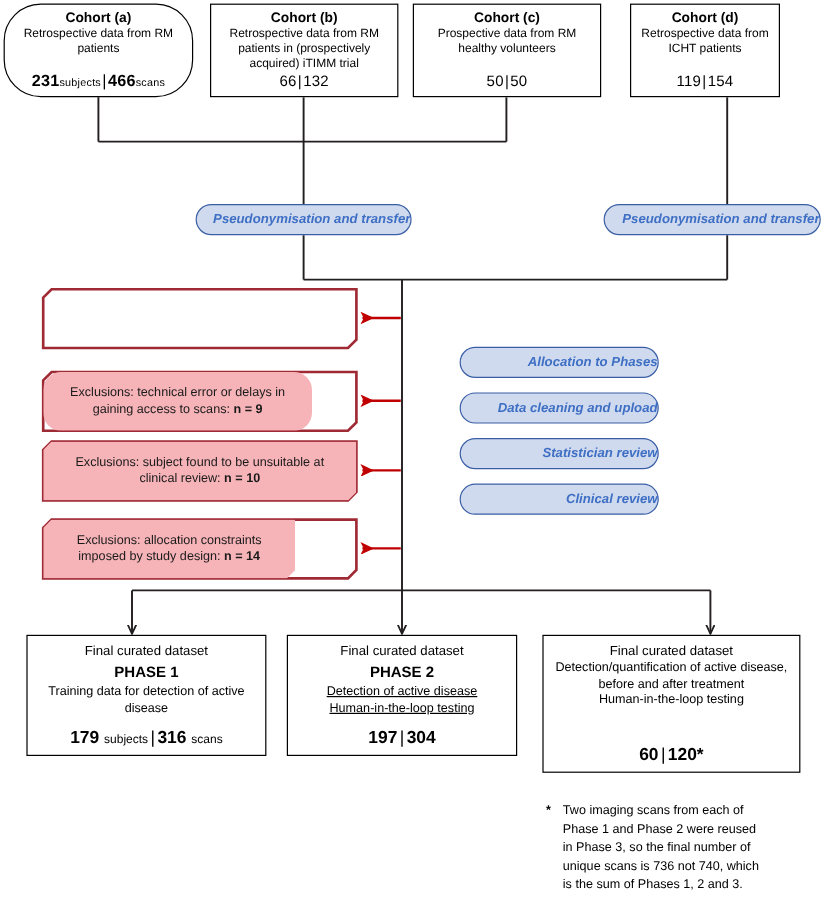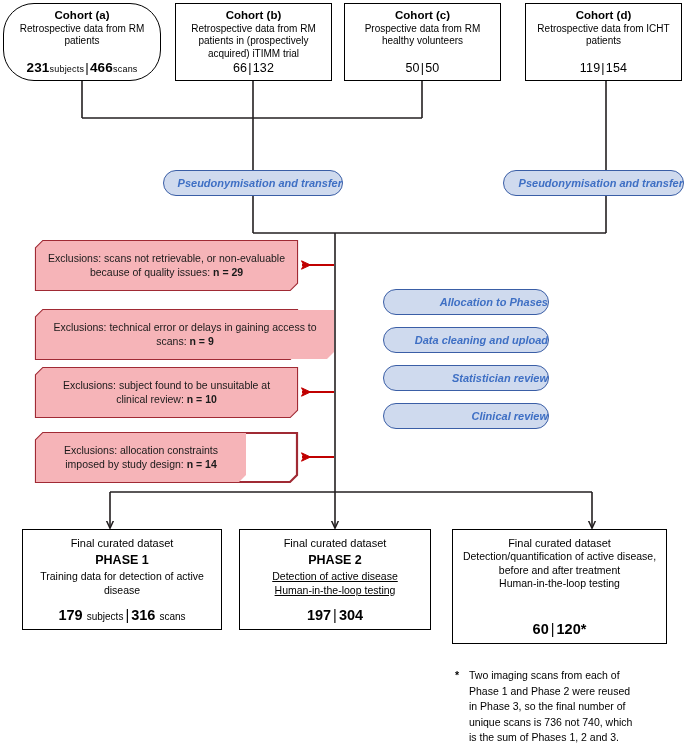--- a/index.html
+++ b/index.html
@@ -234,40 +234,37 @@
   </div>
 
   <div class="cohort plain" style="left:344px; top:3px; width:157px; height:78px;">
     <div class="ctitle">Cohort (c)</div>
     <div class="cdesc">Prospective data from RM healthy volunteers</div>
     <div class="cnums">
       <span>50</span><span class="bar">|</span><span>50</span>
     </div>
   </div>
 
-  <div class="cohort plain" style="left:525px; top:3px; width:157px; height:78px;">
+  <div class="cohort plain" style="left:525px; top:3px; width:125px; height:78px;">
     <div class="ctitle">Cohort (d)</div>
     <div class="cdesc">Retrospective data from ICHT patients</div>
     <div class="cnums">
       <span>119</span><span class="bar">|</span><span>154</span>
     </div>
   </div>
 
   <div class="pill" style="left: 163px; top: 170px; width: 180px; height: 26px; background: rgb(207, 218, 238); border-color: rgb(58, 94, 166); color: rgb(62, 111, 196);">
     <span>Pseudonymisation and transfer</span>
   </div>
   <div class="pill" style="left: 503px; top: 170px; width: 181px; height: 26px; background: rgb(207, 218, 238); border-color: rgb(58, 94, 166); color: rgb(62, 111, 196);">
     <span>Pseudonymisation and transfer</span>
   </div>
 
-  <div class="excl" style="left: 36px; top: 241px; width: 261px; height: 49px; background: rgb(246, 180, 184);">
-    <div><span>Exclusions: scans not retrievable, or non-evaluable because of quality issues: </span><b>n = 29</b></div>
-  </div>
-
-  <div class="excl" style="left: 36px; top: 310px; width: 298px; height: 49px; background: rgb(246, 180, 184);">
+
+  <div class="excl" style="left: 36px; top: 310px; width: 224px; height: 49px; background: rgb(246, 180, 184); border-radius: 15px;">
     <div><span>Exclusions: technical error or delays in gaining access to scans: </span><b>n = 9</b></div>
   </div>
 
   <div class="excl" style="left: 36px; top: 368px; width: 261px; height: 49px; background: rgb(246, 180, 184);">
     <div><span>Exclusions: subject found to be unsuitable at clinical review: </span><b>n = 10</b></div>
   </div>
 
   <div class="excl" style="left: 36px; top: 433px; width: 210px; height: 49px; background: rgb(246, 180, 184);">
     <div><span>Exclusions: allocation constraints imposed by study design: </span><b>n = 14</b></div>
   </div>

